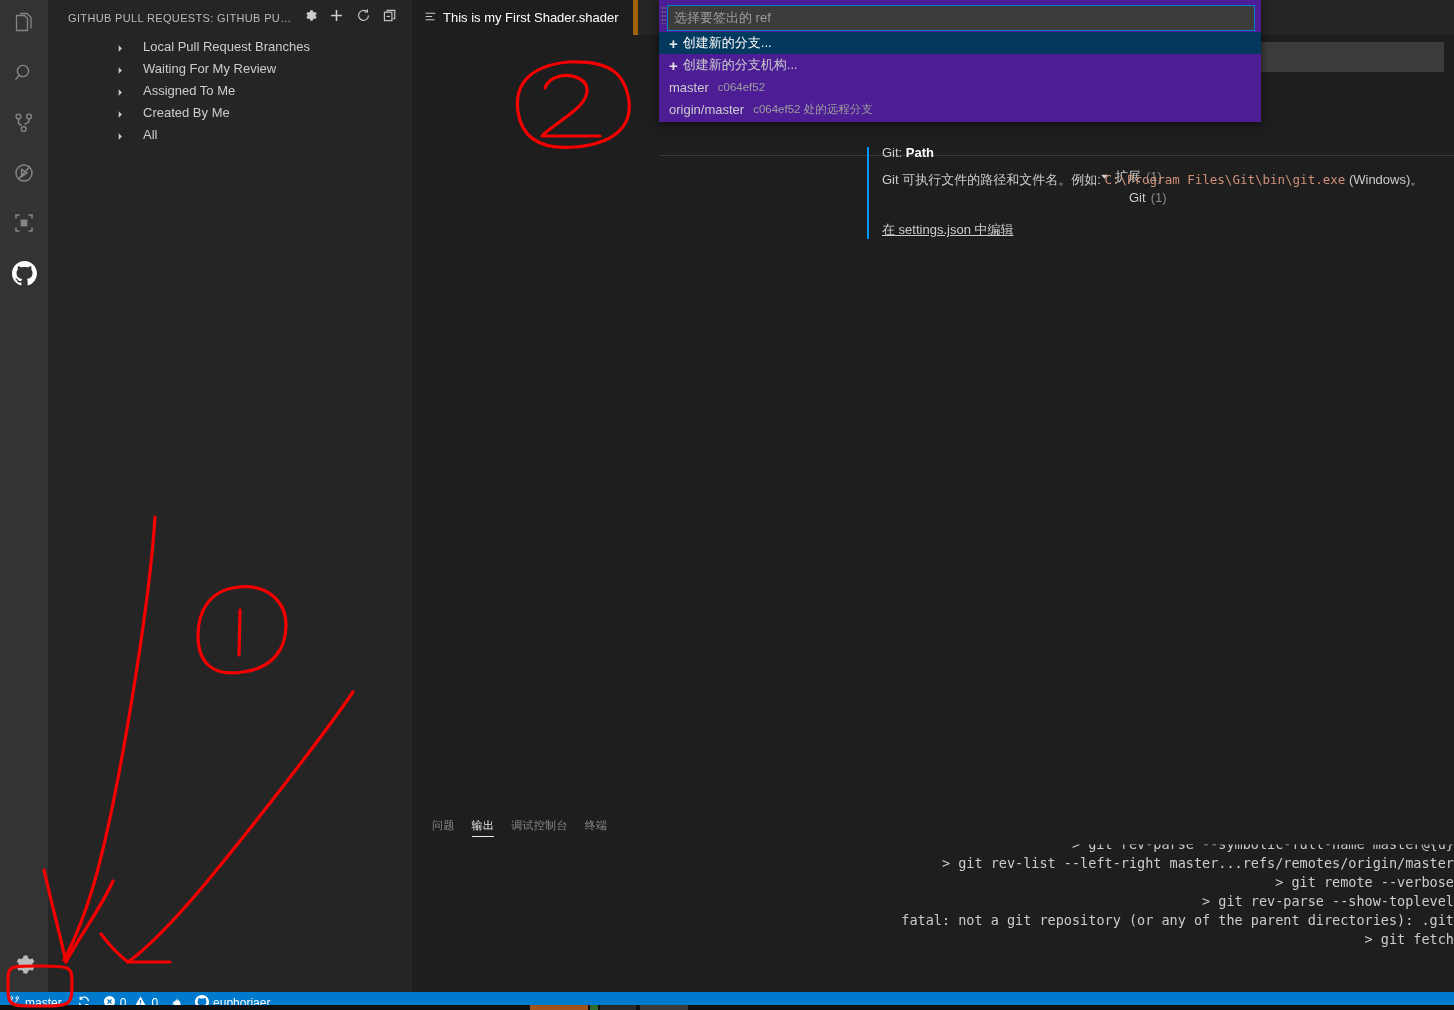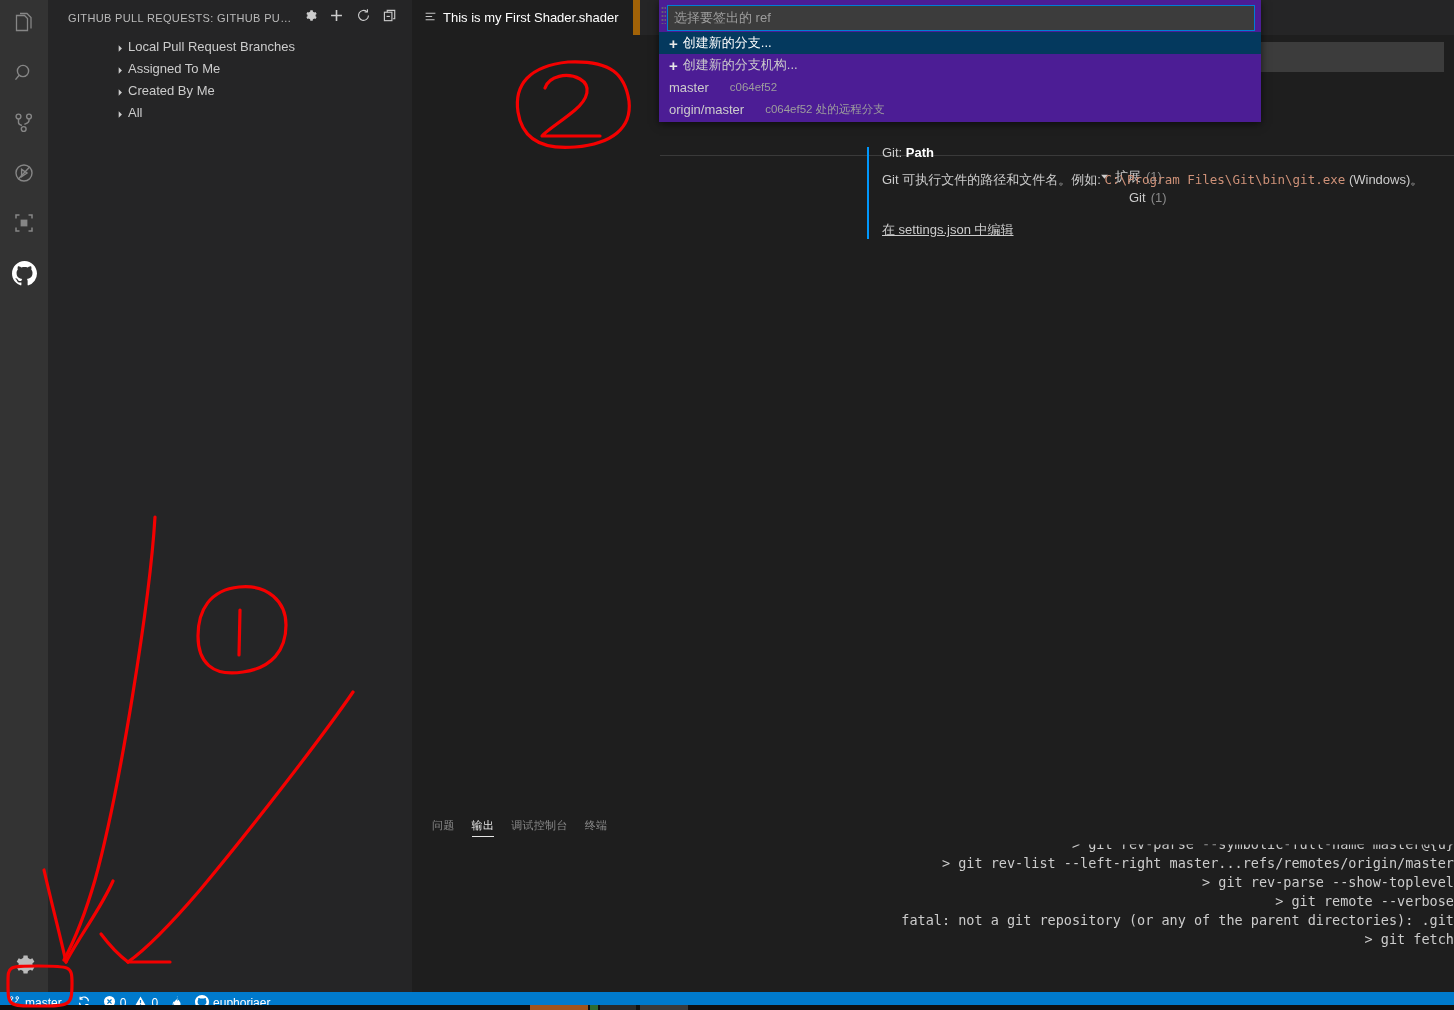--- a/index.html
+++ b/index.html
@@ -46,29 +46,29 @@
   }
   .tree-row {
     height: 22px; display: flex; align-items: center;
     padding-left: 64px; font-size: 13px; color: #cccccc;
     position: relative;
   }
   .tree-row .twisty {
     position: absolute; left: 68px; width: 10px; height: 10px;
     color: #cccccc;
   }
-  .tree-label { margin-left: 16px; white-space: nowrap; }
+  .tree-label { margin-left: 31px; white-space: nowrap; }
 
   
   #editor-area { position: absolute; left: 412px; top: 0; right: 0; height: 808px; background: #1e1e1e; }
   #tabbar { height: 35px; background: #252526; display: flex; }
   .tab {
     height: 35px; display: flex; align-items: center; gap: 6px;
     padding: 0 14px 0 12px; background: #1e1e1e; color: #ffffff;
-    font-size: 13px; white-space: nowrap; border-right: 7px solid #a16207;
+    font-size: 13px; white-space: nowrap; border-right: 5px solid #a16207;
   }
   #settings-body { position: absolute; left: 0; top: 35px; right: 0; bottom: 0; background: #1e1e1e; }
   #settings-search-row {
     position: absolute; left: 0; top: 7px; right: 0; height: 30px;
   }
   #settings-search-box {
     position: absolute; left: 248px; right: 10px; top: 0; height: 30px;
     background: #3c3c3c;
   }
   #settings-sep { position: absolute; left: 248px; right: 0; top: 120px; height: 1px; background: #3a3a3a; }
@@ -100,21 +100,21 @@
     height: 26px; background: #3c3c3c; border: 1px solid #007fd4;
     color: #9d9d9d; font-size: 13px; display: flex; align-items: center; padding: 0 6px;
   }
   #qp-list { padding-bottom: 2px; }
   .qp-row {
     height: 22px; display: flex; align-items: center; gap: 5px;
     padding: 0 8px 0 10px; font-size: 13px; color: #cccccc; white-space: nowrap;
   }
   .qp-row.sel { background: #04395e; color: #ffffff; }
   .qp-plus { font-size: 15px; font-weight: bold; line-height: 1; color: #e8e8e8; }
-  .qp-desc { color: #9d9d9d; font-size: 11.5px; margin-left: 16px; }
+  .qp-desc { color: #9d9d9d; font-size: 11.5px; margin-left: 4px; }
 
   
   #panel { position: absolute; left: 412px; top: 808px; right: 0; height: 184px; background: #1e1e1e; }
   #panel-tabs { height: 35px; display: flex; align-items: center; padding-left: 20px; gap: 17px; }
   .panel-tab { font-size: 11px; color: #8a8a8a; letter-spacing: .3px; position: relative; height: 35px; display: flex; align-items: center; }
   .panel-tab.active { color: #e7e7e7; }
   .panel-tab.active::after { content: ""; position: absolute; left: 0; right: 0; bottom: 6px; height: 1px; background: #e7e7e7; }
   #panel-output {
     position: absolute; left: 18px; top: 27px; right: 0; bottom: 0;
     font-family: "DejaVu Sans Mono", monospace; font-size: 13.5px; color: #cccccc;
@@ -250,20 +250,28 @@
             </svg>
         </span>
         <span class="tree-label">Local Pull Request Branches</span>
       </div>
       <div class="tree-row">
         <span class="twisty">
           <svg width="9" height="9" viewBox="0 0 10 10" fill="currentColor">
               <path d="M3 1.4 6.6 5 3 8.6z"></path>
             </svg>
         </span>
+        <span class="tree-label">Waiting For My Review</span>
+      </div>
+      <div class="tree-row">
+        <span class="twisty">
+          <svg width="9" height="9" viewBox="0 0 10 10" fill="currentColor">
+              <path d="M3 1.4 6.6 5 3 8.6z"></path>
+            </svg>
+        </span>
         <span class="tree-label">Assigned To Me</span>
       </div>
       <div class="tree-row">
         <span class="twisty">
           <svg width="9" height="9" viewBox="0 0 10 10" fill="currentColor">
               <path d="M3 1.4 6.6 5 3 8.6z"></path>
             </svg>
         </span>
         <span class="tree-label">Created By Me</span>
       </div>
@@ -343,22 +351,22 @@
   <div id="panel">
     <div id="panel-tabs">
       <div class="panel-tab">问题</div>
       <div class="panel-tab active">输出</div>
       <div class="panel-tab">调试控制台</div>
       <div class="panel-tab">终端</div>
     </div>
     <div id="panel-output">
       <div class="out-line clip">&gt; git rev-parse --symbolic-full-name master@{u}</div>
       <div class="out-line">&gt; git rev-list --left-right master...refs/remotes/origin/master</div>
+      <div class="out-line">&gt; git remote --verbose</div>
       <div class="out-line">&gt; git rev-parse --show-toplevel</div>
-      <div class="out-line">&gt; git remote --verbose</div>
       <div class="out-line">fatal: not a git repository (or any of the parent directories): .git</div>
       <div class="out-line">&gt; git fetch</div>
     </div>
   </div>
 
   <div id="statusbar">
     <div class="sb-item" id="sb-branch">
       <span>
         <svg width="13" height="13" viewBox="0 0 16 16" fill="none" stroke="#ffffff" stroke-width="1.2">
           <circle cx="4.4" cy="3.6" r="1.6"></circle>

